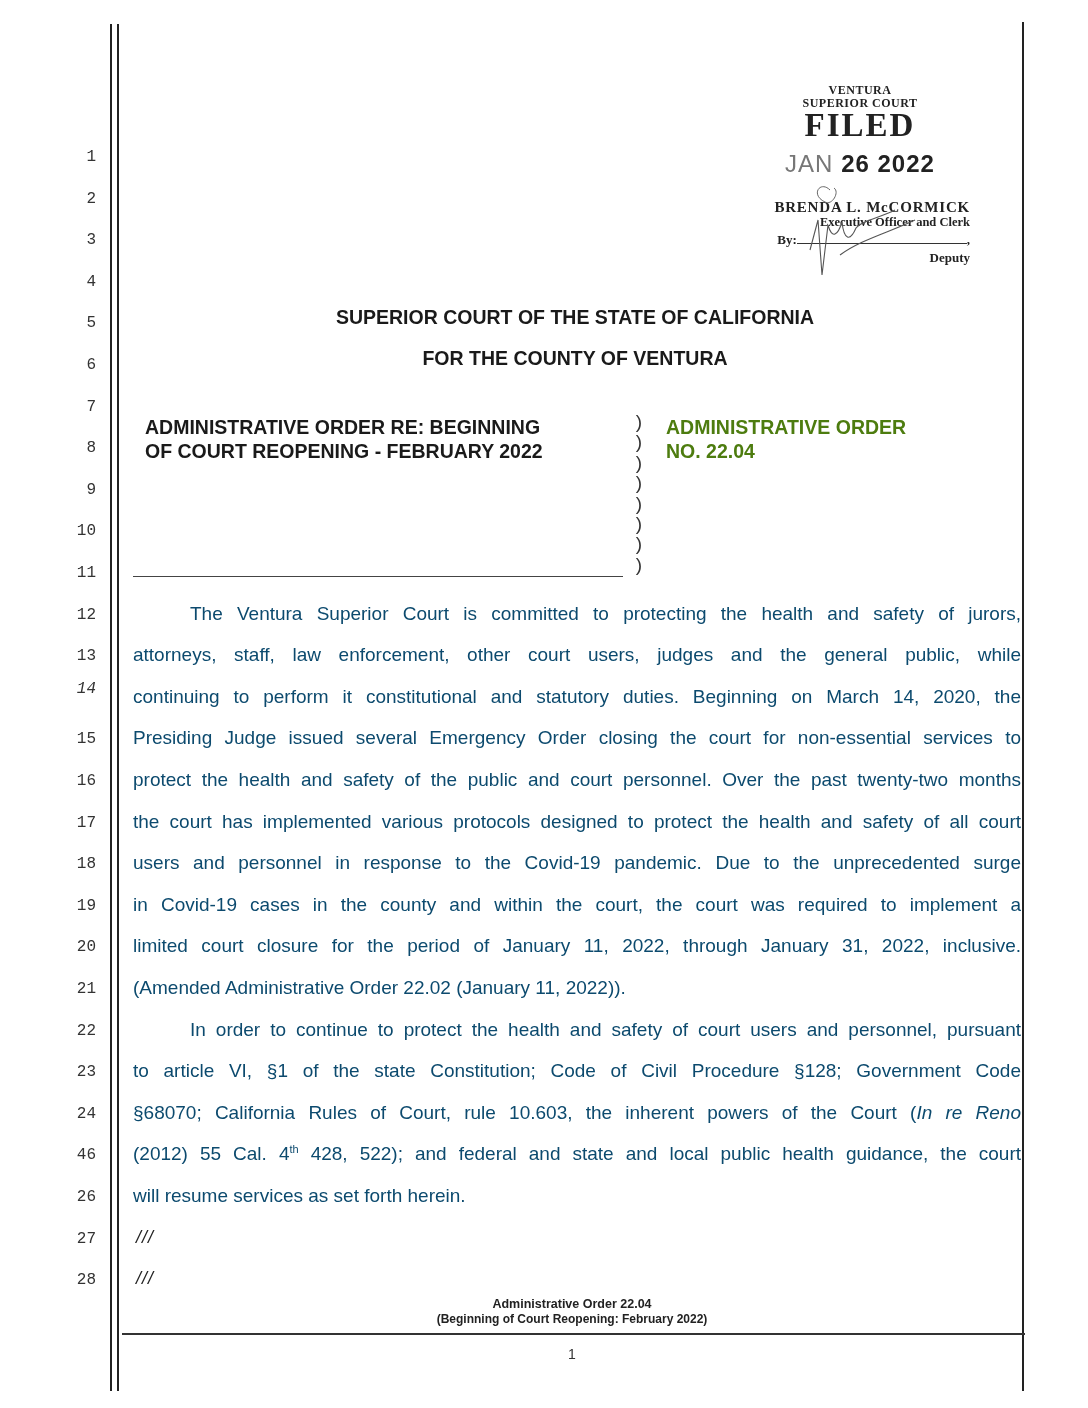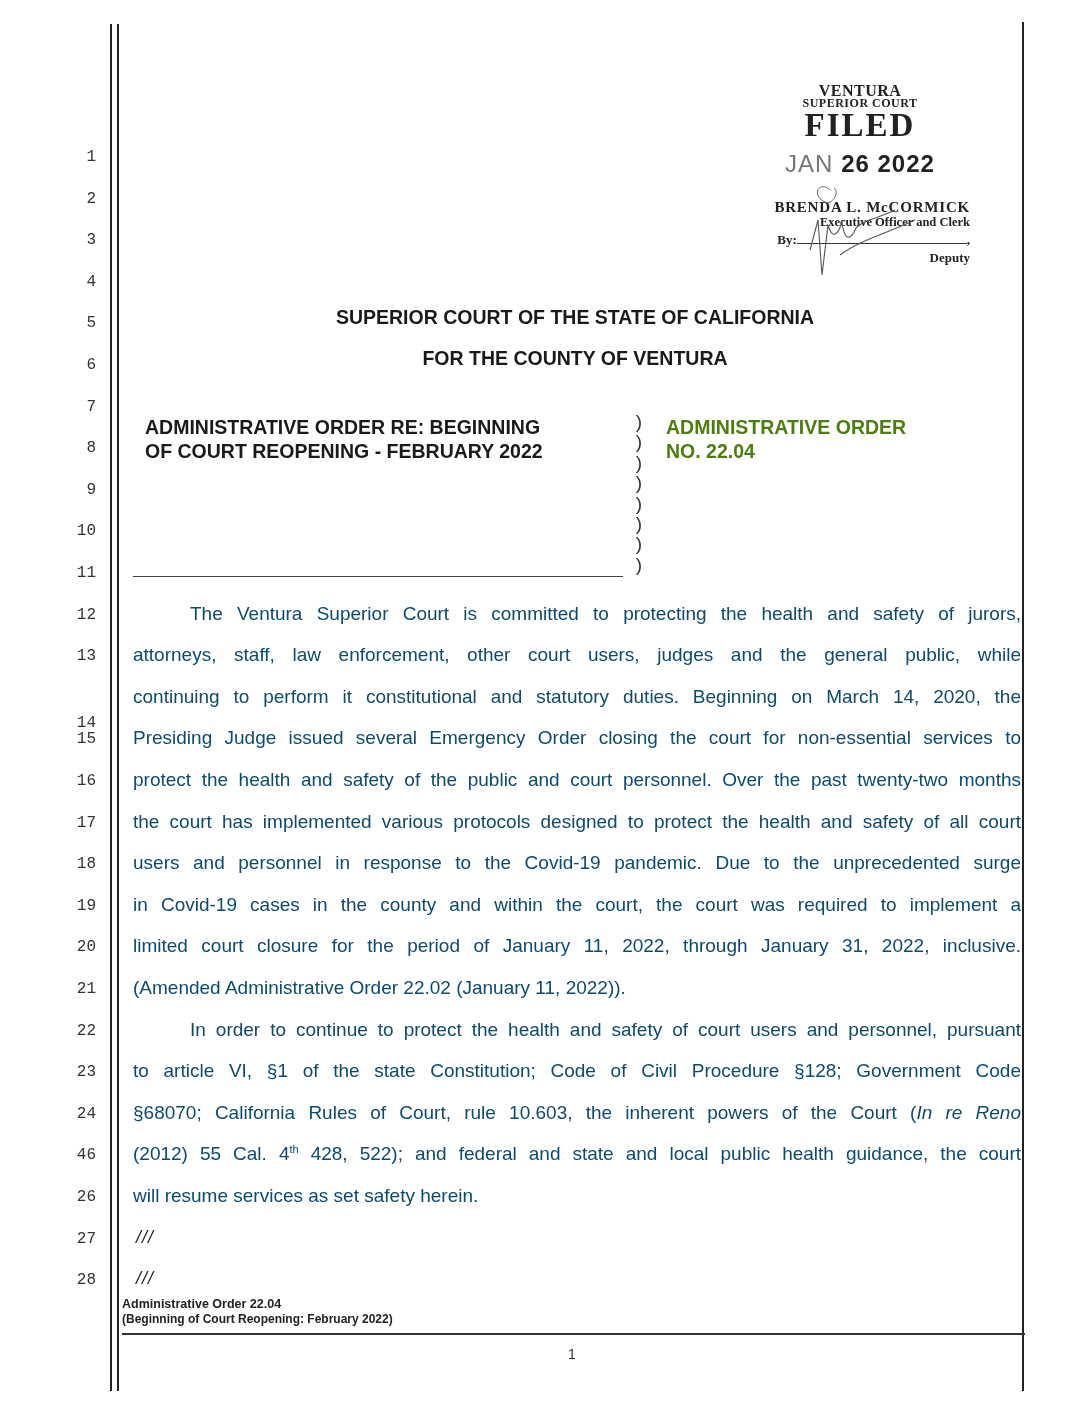--- a/index.html
+++ b/index.html
@@ -4,21 +4,21 @@
 <style>
   html, body { margin: 0; padding: 0; background: #ffffff; }
   body { width: 1088px; height: 1408px; position: relative; overflow: hidden; color: #1a1a1a; font-family: "Liberation Sans", sans-serif; }
   .vline { position: absolute; background: #222; width: 2px; }
   #vl1 { left: 110px; top: 24px; height: 1367px; }
   #vl2 { left: 117px; top: 24px; height: 1367px; }
   #vr  { left: 1022px; top: 22px; height: 1369px; }
   .lnum { position: absolute; left: 60px; width: 36px; text-align: right; font-family: "Liberation Mono", monospace; font-size: 16px; color: #333; line-height: 20px; }
 
   .stamp { position: absolute; left: 750px; top: 84px; width: 220px; text-align: center; font-family: "Liberation Serif", serif; color: #222; }
-  .stamp .s1 { font-size: 16px; font-weight: bold; letter-spacing: 0.5px; line-height: 13px; }
+  .stamp .s1 { font-size: 12px; font-weight: bold; letter-spacing: 0.5px; line-height: 13px; }
   .stamp .s2 { font-size: 12px; font-weight: bold; letter-spacing: 0.5px; line-height: 13px; }
   .stamp .s3 { font-size: 33px; font-weight: bold; letter-spacing: 2px; line-height: 30px; font-family: Liberation Serif, serif; }
   .stamp-date { position: absolute; left: 760px; top: 150px; width: 200px; text-align: center; font-family: "Liberation Sans Narrow", "Liberation Sans", sans-serif; font-size: 24px; color: #333; letter-spacing: 1px; }
   .stamp-date .light { color: #777; font-weight: normal; }
   .stamp-date .dark { font-weight: bold; color: #222; }
   .clerk { position: absolute; left: 740px; top: 199px; width: 230px; text-align: right; font-family: "Liberation Serif", serif; color: #222; }
   .clerk .c1 { font-size: 15px; font-weight: bold; letter-spacing: 0.8px; line-height: 16px; }
   .clerk .c2 { font-size: 12.5px; font-weight: bold; line-height: 14px; }
   .clerk .c3 { font-size: 13px; font-weight: bold; line-height: 18px; margin-top: 2px; }
   .clerk .by-line { display: inline-block; width: 170px; border-bottom: 1px solid #333; height: 12px; vertical-align: baseline; }
@@ -32,21 +32,21 @@
   .caption-right { position: absolute; left: 666px; top: 415px; font-weight: bold; font-size: 19.5px; line-height: 24px; color: #4d7c0f; }
   .caption-paren { position: absolute; left: 632px; top: 412px; width: 14px; font-size: 19px; line-height: 20.4px; color: #333; text-align: center; }
   .caption-rule { position: absolute; left: 133px; top: 576px; width: 490px; height: 1px; background: #444; }
 
   .body-line { position: absolute; left: 133px; width: 888px; font-size: 19px; line-height: 24px; height: 24px; color: #0c4a6e; text-align: justify; text-align-last: justify; white-space: nowrap; overflow: hidden; }
   .body-line.last { text-align-last: left; }
   .body-line.indent { padding-left: 57px; width: 831px; }
   .body-line span { white-space: normal; }
   .slashes { position: absolute; left: 136px; font-size: 18px; font-style: italic; color: #222; letter-spacing: 1px; }
 
-  .footer { position: absolute; left: 122px; width: 900px; text-align: left; color: #222; font-weight: bold; }
+  .footer { position: absolute; left: 122px; width: 900px; text-align: center; color: #222; font-weight: bold; }
   #f1 { top: 1297px; font-size: 12.5px; line-height: 14px; }
   #f2 { top: 1312px; font-size: 12px; line-height: 14px; }
   .footer-rule { position: absolute; left: 122px; top: 1333px; width: 903px; height: 2px; background: #333; }
   .page-num { position: absolute; left: 122px; width: 900px; top: 1346px; text-align: center; font-size: 14px; color: #333; }
   sup { font-size: 11px; line-height: 0; }
   i { font-style: italic; }
 </style>
 </head>
 <body>
 
@@ -61,21 +61,21 @@
     <div class="lnum" style="top: 271.8px;">4</div>
     <div class="lnum" style="top: 313.4px;">5</div>
     <div class="lnum" style="top: 355px;">6</div>
     <div class="lnum" style="top: 396.6px;">7</div>
     <div class="lnum" style="top: 438.2px;">8</div>
     <div class="lnum" style="top: 479.8px;">9</div>
     <div class="lnum" style="top: 521.4px;">10</div>
     <div class="lnum" style="top: 563px;">11</div>
     <div class="lnum" style="top: 604.6px;">12</div>
     <div class="lnum" style="top: 646.2px;">13</div>
-    <div class="lnum" style="top: 713px;">14</div>
+    <div class="lnum" style="top: 679px; font-style: italic;">14</div>
     <div class="lnum" style="top: 729.4px;">15</div>
     <div class="lnum" style="top: 771px;">16</div>
     <div class="lnum" style="top: 812.6px;">17</div>
     <div class="lnum" style="top: 854.2px;">18</div>
     <div class="lnum" style="top: 895.8px;">19</div>
     <div class="lnum" style="top: 937.4px;">20</div>
     <div class="lnum" style="top: 979px;">21</div>
     <div class="lnum" style="top: 1020.6px;">22</div>
     <div class="lnum" style="top: 1062.2px;">23</div>
     <div class="lnum" style="top: 1103.8px;">24</div>
@@ -141,21 +141,21 @@
     <div class="body-line" style="top: 892.8px;">in Covid-19 cases in the county and within the court, the court was required to implement a</div>
     <div class="body-line" style="top: 934.4px;">limited court closure for the period of January 11, 2022, through January 31, 2022, inclusive.</div>
     <div class="body-line last" style="top: 976px;">(Amended Administrative Order 22.02 (January 11, 2022)).</div>
   </div>
 
 <div id="para2">
   <div class="body-line indent" id="p2l1" style="top: 1017.6px;">In order to continue to protect the health and safety of court users and personnel, pursuant</div>
   <div class="body-line" id="p2l2" style="top: 1059.2px;">to article VI, §1 of the state Constitution; Code of Civil Procedure §128; Government Code</div>
   <div class="body-line" id="p2l3" style="top: 1100.8px;"><span>§68070; California Rules of Court, rule 10.603, the inherent powers of the Court (</span><i>In re Reno</i></div>
   <div class="body-line" id="p2l4" style="top: 1142.4px;"><span>(2012) 55 Cal. 4</span><sup>th</sup><span> 428, 522); and federal and state and local public health guidance, the court</span></div>
-  <div class="body-line last" id="p2l5" style="top: 1184px;">will resume services as set safety herein.</div>
+  <div class="body-line last" id="p2l5" style="top: 1184px;">will resume services as set forth herein.</div>
 </div>
 
 <div class="slashes" id="sl1" style="top: 1226.6px;">///</div>
 <div class="slashes" id="sl2" style="top: 1268.2px;">///</div>
 
 <div class="footer" id="f1">Administrative Order 22.04</div>
 <div class="footer" id="f2">(Beginning of Court Reopening: February 2022)</div>
 <div class="footer-rule"></div>
 <div class="page-num">1</div>
 

